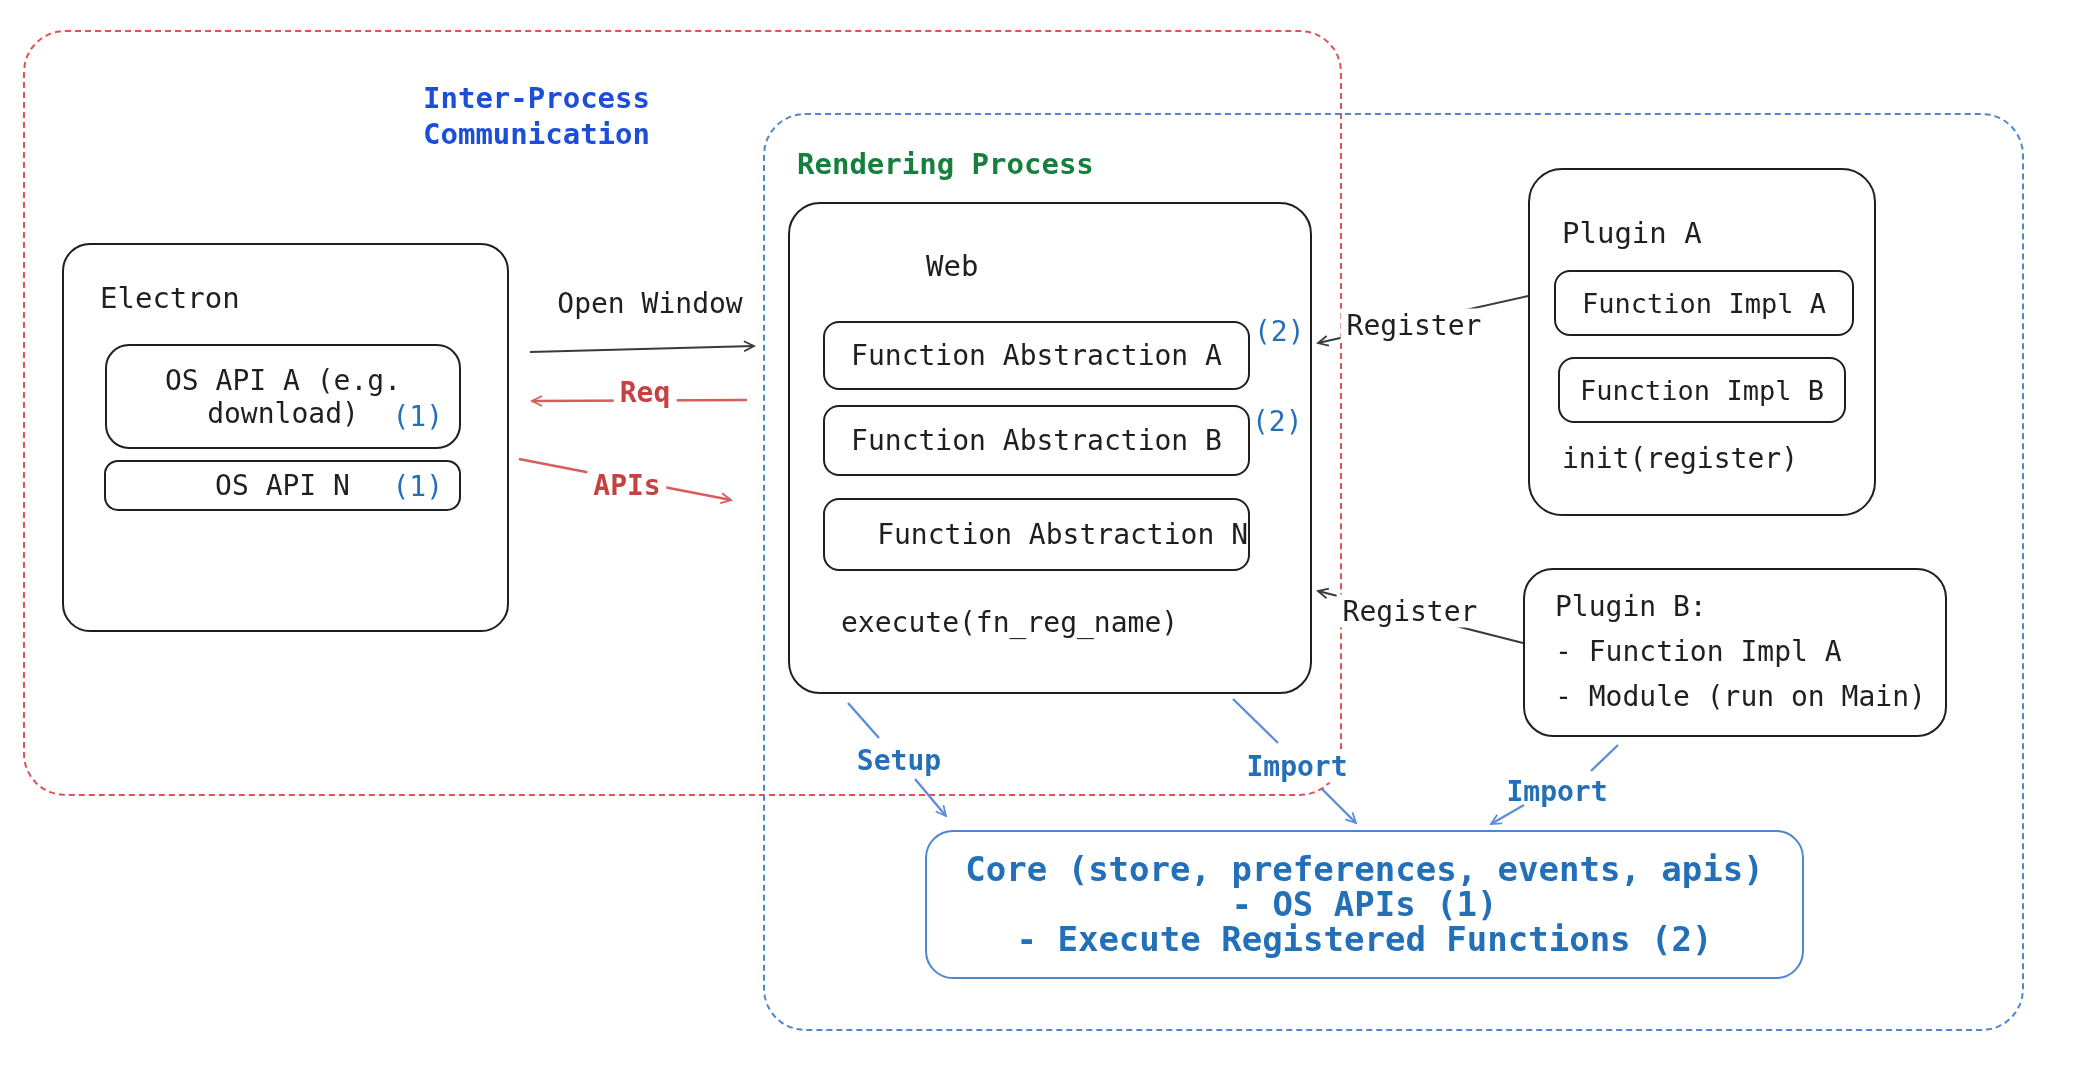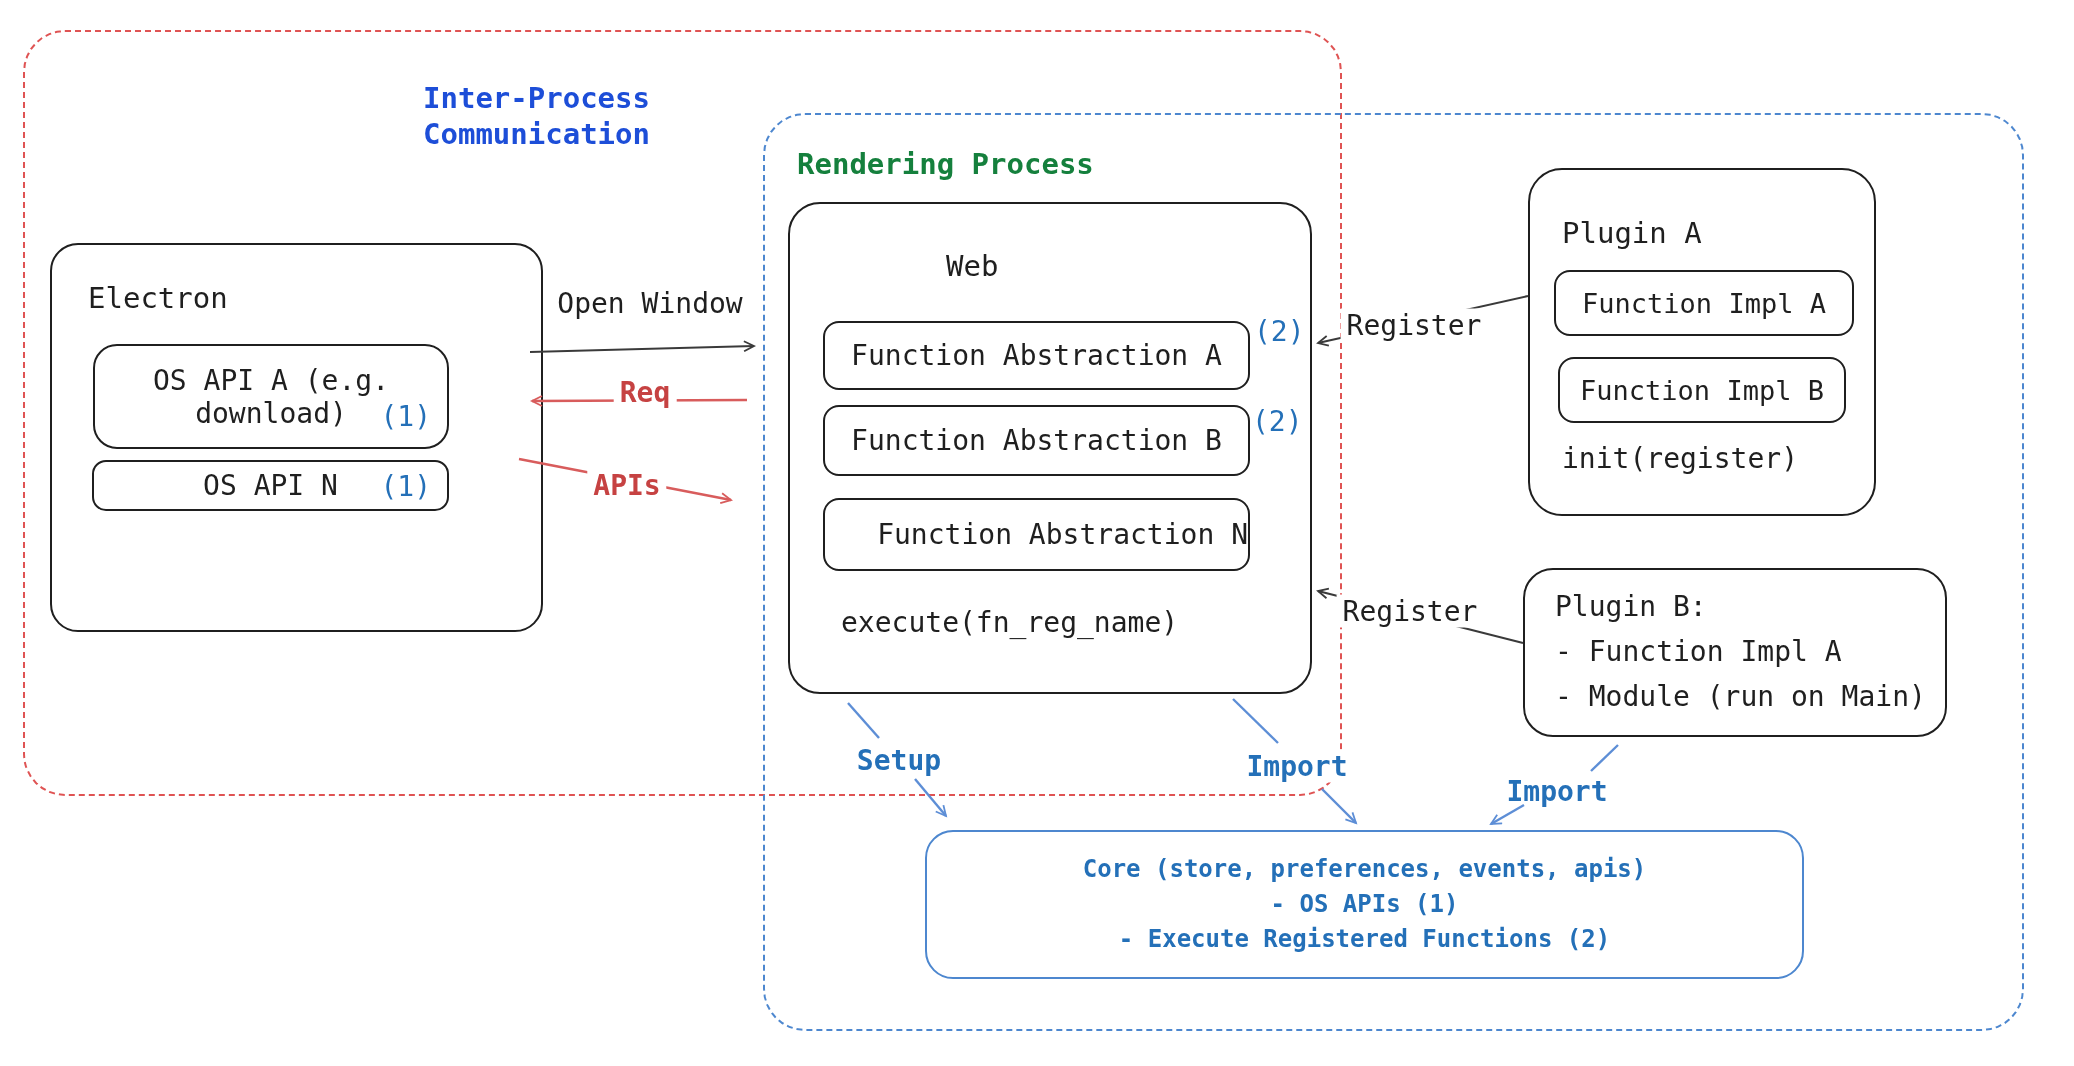--- a/index.html
+++ b/index.html
@@ -19,33 +19,33 @@
   #ipc-label{left:423px;top:80px;color:#1d4ed8;}
   #rp-label{left:797px;top:146px;color:#15803d;}
   
   .node{position:absolute;background:#ffffff;border:2.2px solid #1f1f1f;}
   .inner{position:absolute;background:#ffffff;border:2px solid #1f1f1f;border-radius:16px;
          display:flex;align-items:center;justify-content:center;font-size:28px;}
   .node-title{position:absolute;font-size:29px;}
   .mono-text{position:absolute;font-size:28px;}
   .badge{color:#2470b8;font-size:28px;position:absolute;}
   
-  #electron-box{left:50px;top:243px;width:443px;height:385px;border-radius:28px;padding-left:46px;}
+  #electron-box{left:62px;top:243px;width:443px;height:385px;border-radius:28px;}
   
   #web-box{left:788px;top:202px;width:520px;height:488px;border-radius:32px;}
   
   #plugin-a-box{left:1528px;top:168px;width:344px;height:344px;border-radius:34px;}
   
   #plugin-b-box{left:1523px;top:568px;width:420px;height:165px;border-radius:30px;}
   #plugin-b-lines{position:absolute;left:30px;top:14px;font-size:28px;line-height:45px;white-space:pre-line;}
   
   #core-box{left:925px;top:830px;width:875px;height:145px;border-radius:28px;
             border:2px solid #4d87cf;background:#ffffff;position:absolute;
             display:flex;align-items:center;justify-content:center;}
-  #core-text{color:#2470b8;font-size:24px;line-height:35px;text-align:center;white-space:pre-line;font-weight:600;}
+  #core-text{color:#2470b8;font-size:34px;line-height:35px;text-align:center;white-space:pre-line;font-weight:600;}
   
   .arrow-label{position:absolute;font-size:28px;background:#ffffff;padding:0 6px;transform:translate(-50%,-50%);white-space:nowrap;}
   .lbl-black{color:#1f1f1f;}
   .lbl-red{color:#c64242;font-weight:600;}
   .lbl-blue{color:#2470b8;font-weight:600;}
   svg#arrow-layer{position:absolute;left:0;top:0;z-index:30;pointer-events:none;}
   .node,.region{z-index:10;}
   #core-box{z-index:10;}
   .region-label,.arrow-label,.node-title,.mono-text,.badge{z-index:40;}
 </style>
@@ -68,21 +68,21 @@
       <span>download)</span>
       <span class="badge" style="right:16px;bottom:14px;">(1)</span>
     </div>
     <div class="inner" style="left:40px;top:215px;width:353px;height:47px;border-radius:14px;text-align:right;">
       <span>OS API N</span>
       <span class="badge" style="right:16px;top:8px;">(1)</span>
     </div>
   </div>
 
   <div class="node" id="web-box">
-    <div class="node-title" style="left:156px;top:45px;">Web</div>
+    <div class="node-title" style="left:136px;top:45px;">Web</div>
     <div class="inner" style="left:33px;top:117px;width:423px;height:65px;">
       <span>Function Abstraction A</span>
     </div>
     <span class="badge" style="left:464px;top:111px;">(2)</span>
     <div class="inner" style="left:33px;top:201px;width:423px;height:67px;">
       <span>Function Abstraction B</span>
     </div>
     <span class="badge" style="left:462px;top:201px;">(2)</span>
     <div class="inner" style="left:33px;top:294px;width:423px;height:69px;justify-content:flex-end;">
       <span>Function Abstraction N</span>

